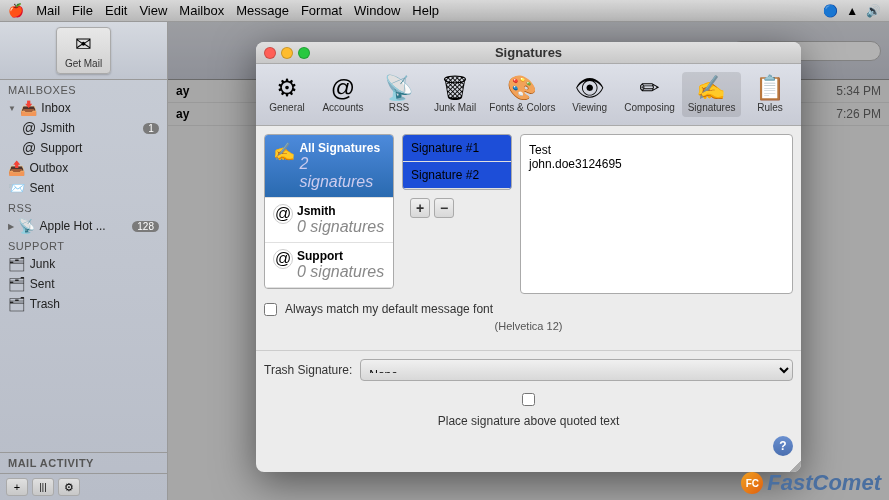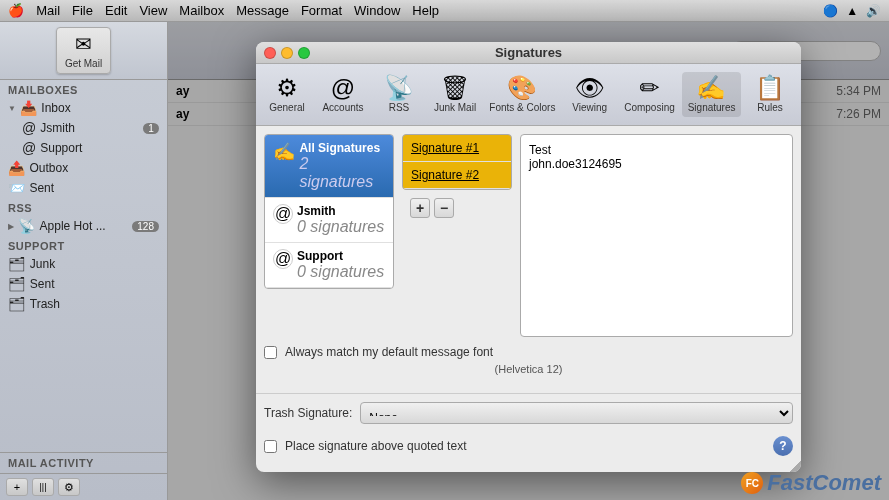--- a/index.html
+++ b/index.html
@@ -63,21 +63,21 @@
       border-radius: 4px;
       background: linear-gradient(to bottom, #e8e8e8, #d0d0d0);
       border: 1px solid #aaa;
       box-shadow: 0 1px 2px rgba(0,0,0,0.2);
     }
     .get-mail-btn .icon { font-size: 20px; }
     .get-mail-btn .label { font-size: 10px; color: #333; }
 
     .sidebar-section-label {
       font-size: 11px;
-      font-weight: bold;
+      font-weight: normal;
       color: #555;
       padding: 4px 8px 2px;
       text-transform: uppercase;
       letter-spacing: 0.5px;
     }
 
     .sidebar-item {
       display: flex;
       align-items: center;
       padding: 2px 8px;
@@ -299,25 +299,24 @@
     .account-item.selected .acc-sub { color: #cce; }
     .account-header {
       display: flex;
       align-items: flex-start;
       gap: 4px;
     }
 
     
     .signatures-list {
       width: 110px;
-      background: #eab308;
+      background: #1d4ed8;
       border: 1px solid #aaa;
       border-radius: 4px;
       overflow: hidden;
-      text-decoration: underline;
     }
 
     .sig-item {
       padding: 6px 8px;
       cursor: pointer;
       font-size: 12px;
       border-bottom: 1px solid #e0e0e0;
     }
 
     
@@ -377,20 +376,21 @@
       font-size: 12px;
       padding: 7px 4px;
       cursor: pointer;
     }
 
     .place-sig-row {
       display: flex;
       align-items: center;
       gap: 8px;
       padding: 4px 8px 8px;
+      flex-direction: column;
     }
     .place-sig-row input[type="checkbox"] { cursor: pointer; }
     .place-sig-row .place-label { font-size: 12px; color: #333; }
     .help-btn {
       margin-left: auto;
       width: 20px;
       height: 20px;
       border-radius: 50%;
       background: linear-gradient(to bottom, #6a90d0, #4a6fb0);
       color: white;

